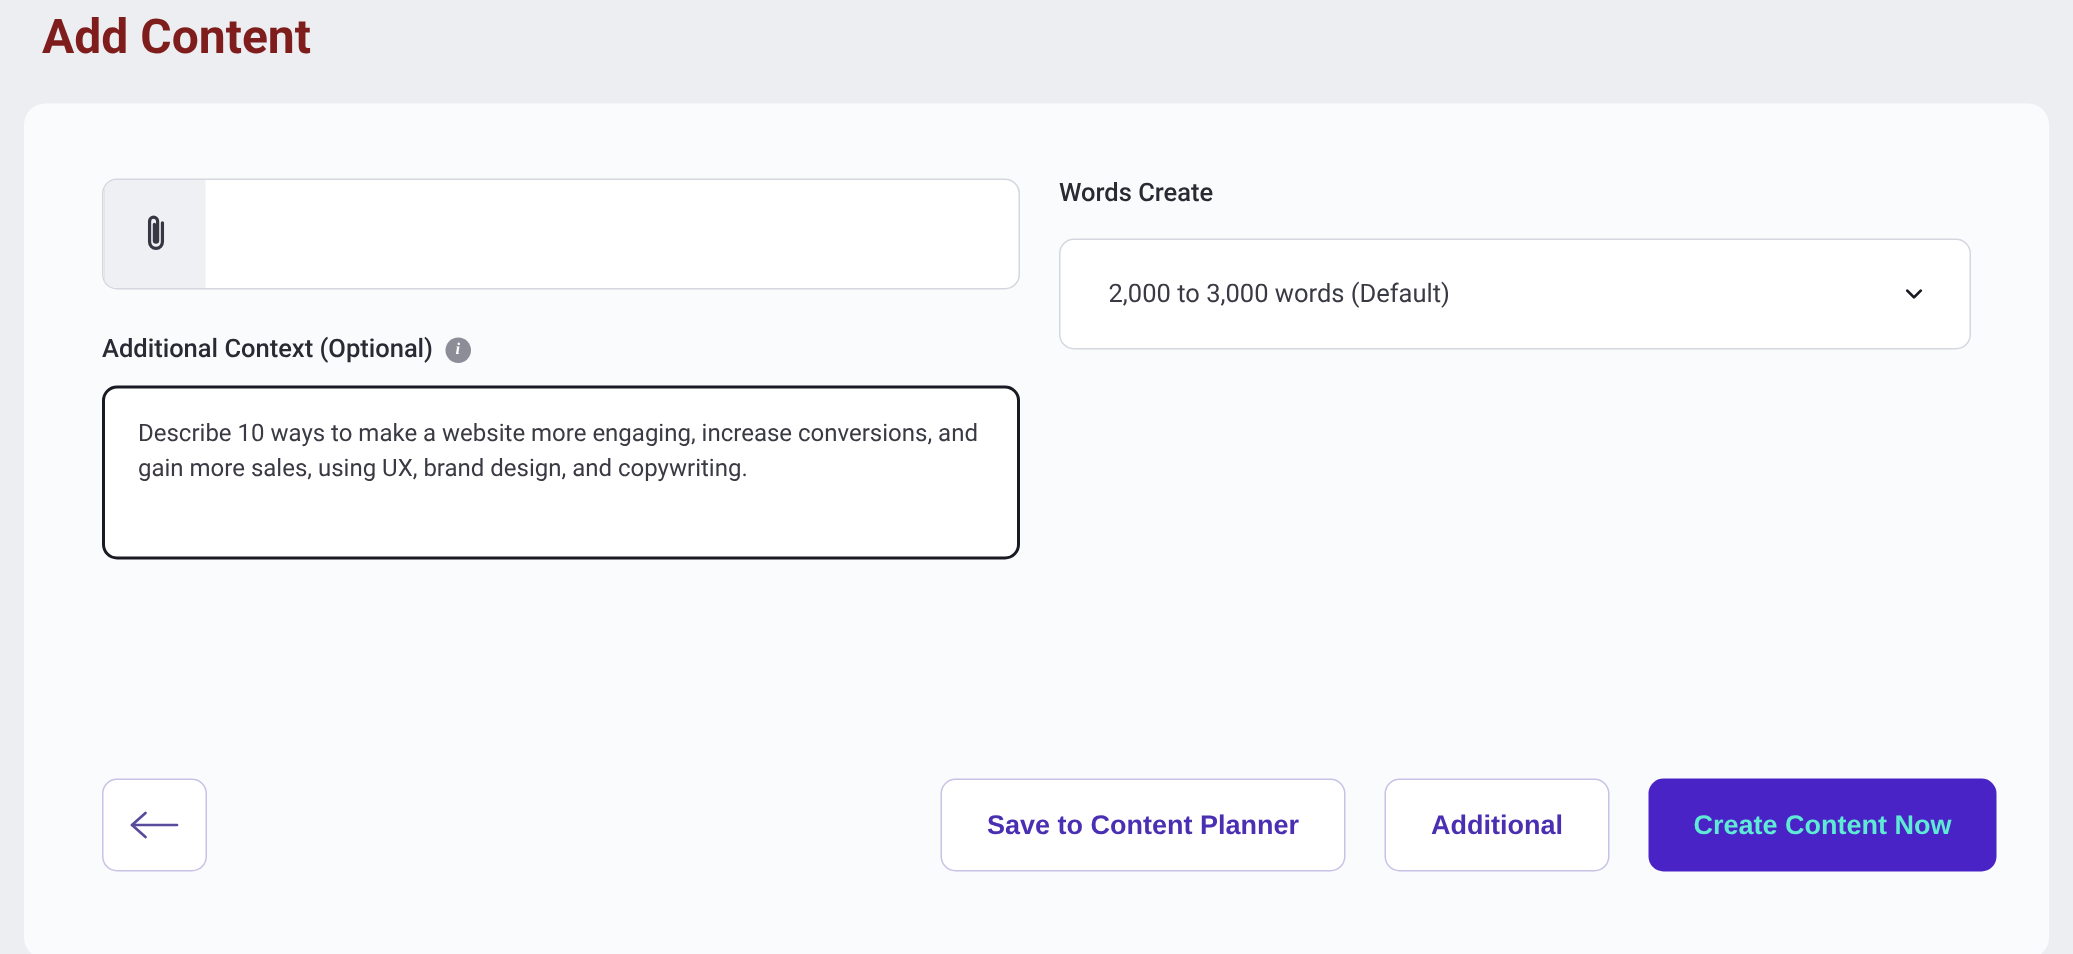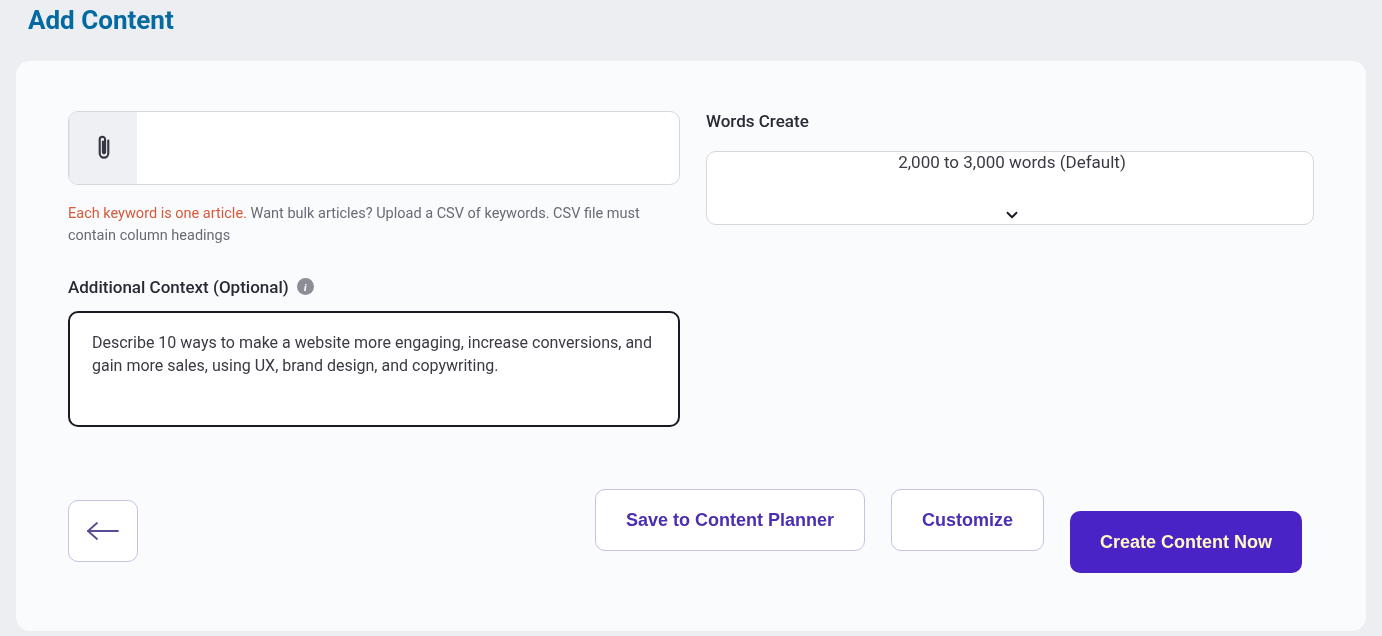--- a/index.html
+++ b/index.html
@@ -4,23 +4,23 @@
 <style>
   * { box-sizing: border-box; margin: 0; padding: 0; }
   body {
     font-family: -apple-system, BlinkMacSystemFont, "Segoe UI", Roboto, sans-serif;
     background: #eceef2;
     width: 1382px;
     height: 636px;
     overflow: hidden;
   }
   .page-title {
-    font-size: 26px;
+    font-size: 32px;
     font-weight: 700;
-    color: #0369a1;
+    color: #7f1d1d;
     padding: 5px 0 0 28px;
   }
   .card {
     background: #fafbfc;
     border-radius: 14px;
     margin: 26px 16px 0 16px;
     padding: 50px 52px 50px 52px;
     height: 570px;
     position: relative;
   }
@@ -115,31 +115,30 @@
   .select-wrap {
     height: 74px;
     border: 1.5px solid #d4d7de;
     border-radius: 10px;
     background: #fff;
     display: flex;
     align-items: center;
     justify-content: space-between;
     padding: 0 28px 0 32px;
     cursor: pointer;
-    flex-direction: column;
   }
   .select-value {
     font-size: 17px;
     color: #3a3a44;
   }
   .select-wrap svg { width: 18px; height: 18px; stroke: #1a1a24; fill: none; stroke-width: 2.5; }
   .footer-row {
     position: absolute;
     left: 52px;
-    right: 64px;
+    right: 35px;
     bottom: 58px;
     display: flex;
     align-items: center;
     justify-content: space-between;
   }
   .back-btn {
     width: 70px;
     height: 62px;
     border: 1.5px solid #c9c1e6;
     border-radius: 10px;
@@ -164,44 +163,40 @@
     white-space: nowrap;
   }
   .btn-outline {
     border: 1.5px solid #c9c1e6;
     background: #fff;
     color: #4a2fb3;
   }
   .btn-primary {
     border: none;
     background: #4a23c7;
-    color: #fef9c3;
-    margin-top: 22px;
+    color: #5eead4;
   }
 </style>
 </head>
 <body>
 
 <h1 class="page-title">Add Content</h1>
 
 <div class="card">
 
   <div class="form-row">
 
     <div class="col-left">
       <div class="keyword-wrap">
         <button class="attach-btn">
           <svg viewBox="0 0 24 28">
             <path d="M16 7 v12 a4 4 0 0 1 -8 0 V6 a2.5 2.5 0 0 1 5 0 v12 a1 1 0 0 1 -2 0 V8" stroke-linecap="round"></path>
           </svg>
         </button>
       </div>
-      <p class="help-text">
-        <span class="emph">Each keyword is one article.</span><span> Want bulk articles? Upload a CSV of keywords. CSV file must contain column headings</span>
-      </p>
 
       <div class="context-label-row">
         <span class="context-label">Additional Context (Optional)</span>
         <span class="info-icon">i</span>
       </div>
       <textarea class="context-area" style="">Describe 10 ways to make a website more engaging, increase conversions, and gain more sales, using UX, brand design, and copywriting.</textarea>
     </div>
 
     <div class="col-right">
       <label class="field-label">Words Create</label>
@@ -217,18 +212,18 @@
 
   <div class="footer-row">
     <button class="back-btn">
       <svg viewBox="0 0 34 20">
         <line x1="32" y1="10" x2="2" y2="10" stroke-linecap="round"></line>
         <polyline points="11 2 2 10 11 18" stroke-linecap="round" stroke-linejoin="round"></polyline>
       </svg>
     </button>
     <div class="actions-right">
       <button class="btn btn-outline">Save to Content Planner</button>
-      <button class="btn btn-outline">Customize</button>
+      <button class="btn btn-outline">Additional</button>
       <button class="btn btn-primary">Create Content Now</button>
     </div>
   </div>
 
 </div>
 
 </body></html>

